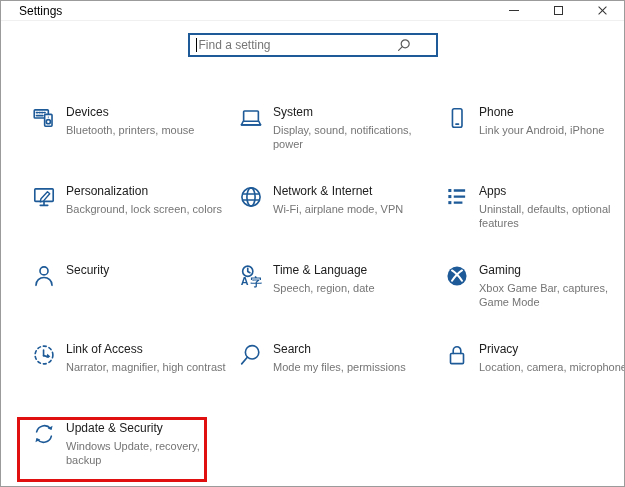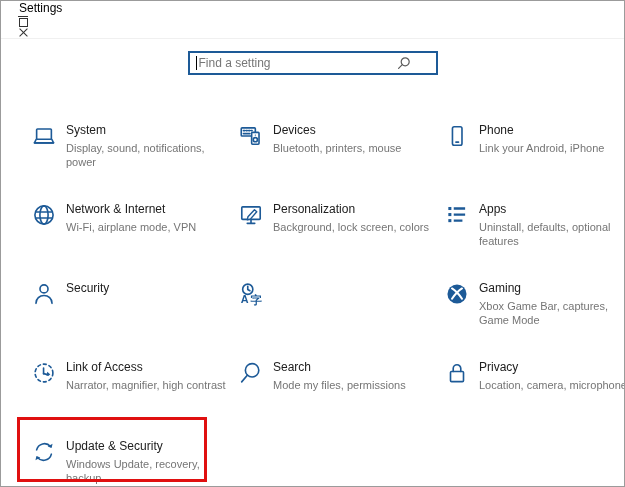--- a/index.html
+++ b/index.html
@@ -7,25 +7,24 @@
   body { font-family: "Liberation Sans", sans-serif; }
   .window {
     position: relative;
     width: 625px; height: 487px;
     background: #ffffff;
     border: 1px solid #9b9b9b;
     overflow: hidden;
   }
   
   .titlebar {
-    height: 38px;
-    display: flex; 
+    height: 20px;
+    display: flex; align-items: center;
     background: #ffffff;
     border-bottom: 1px solid #f0f0f0;
-    flex-direction: column;
   }
   .titlebar-title {
     font-size: 12px; color: #000000;
     padding-left: 18px;
     flex: 1;
   }
   .winbtn {
     width: 44px; height: 28px;
     display: flex; align-items: center; justify-content: center;
     cursor: default;
@@ -111,96 +110,96 @@
         </svg>
       </span>
     </div>
   </div>
 
   <div class="grid">
 
     <div class="tile">
       <span class="ticon">
         <svg viewBox="0 0 24 24">
+          <g class="icon-stroke">
+            <rect x="3" y="4.5" width="13" height="7.5" rx="0.8"></rect>
+            <path d="M5 7h8" stroke-dasharray="1.2 1.2"></path>
+            <path d="M5 9.8h6"></path>
+          </g>
+          <rect x="12.6" y="8.6" width="6.8" height="11" rx="0.8" fill="#ffffff" stroke="#1d5a97" stroke-width="1.5"></rect>
+          <circle cx="16" cy="15.4" r="1.9" class="icon-stroke"></circle>
+          <circle cx="16" cy="11.1" r="0.6" class="icon-fill"></circle>
+        </svg>
+      </span>
+      <span class="ttext">
+        <span class="tname">Devices</span>
+        <span class="tdesc">Bluetooth, printers, mouse</span>
+      </span>
+    </div>
+
+    <div class="tile">
+      <span class="ticon">
+        <svg viewBox="0 0 24 24">
             <g class="icon-stroke">
           <rect x="5.2" y="5.5" width="13.6" height="9.5" rx="0.8"></rect>
           <path d="M4.8 15l-1.6 3.3h17.6L19.2 15"></path>
           <path d="M3.2 18.3h17.6"></path>
         </g>
           </svg>
       </span>
       <span class="ttext">
         <span class="tname">System</span>
         <span class="tdesc">Display, sound, notifications, power</span>
       </span>
     </div>
 
     <div class="tile">
       <span class="ticon">
         <svg viewBox="0 0 24 24">
-          <g class="icon-stroke">
-            <rect x="3" y="4.5" width="13" height="7.5" rx="0.8"></rect>
-            <path d="M5 7h8" stroke-dasharray="1.2 1.2"></path>
-            <path d="M5 9.8h6"></path>
-          </g>
-          <rect x="12.6" y="8.6" width="6.8" height="11" rx="0.8" fill="#ffffff" stroke="#1d5a97" stroke-width="1.5"></rect>
-          <circle cx="16" cy="15.4" r="1.9" class="icon-stroke"></circle>
-          <circle cx="16" cy="11.1" r="0.6" class="icon-fill"></circle>
-        </svg>
-      </span>
-      <span class="ttext">
-        <span class="tname">Devices</span>
-        <span class="tdesc">Bluetooth, printers, mouse</span>
-      </span>
-    </div>
-
-    <div class="tile">
-      <span class="ticon">
-        <svg viewBox="0 0 24 24">
             <g class="icon-stroke">
           <rect x="7.8" y="3.5" width="8.8" height="17" rx="1.6"></rect>
           <path d="M11 17.7h2.4"></path>
         </g>
           </svg>
       </span>
       <span class="ttext">
         <span class="tname">Phone</span>
         <span class="tdesc">Link your Android, iPhone</span>
+      </span>
+    </div>
+
+    <div class="tile">
+      <span class="ticon">
+        <svg viewBox="0 0 24 24">
+          <g class="icon-stroke">
+            <rect x="3.5" y="4.5" width="17" height="11.5" rx="0.8"></rect>
+            <path d="M12 16v3.2M8.5 19.7h7"></path>
+          </g>
+          <path d="M9.2 13.6l6-6.4 2.1 1.8-5.7 6.6-3 .9z" fill="#ffffff" stroke="#1d5a97" stroke-width="1.3" stroke-linejoin="round"></path>
+        </svg>
+      </span>
+      <span class="ttext">
+        <span class="tname">Personalization</span>
+        <span class="tdesc">Background, lock screen, colors</span>
       </span>
     </div>
 
     <div class="tile">
       <span class="ticon">
         <svg viewBox="0 0 24 24">
             <g class="icon-stroke">
           <circle cx="12" cy="12" r="8.4"></circle>
           <ellipse cx="12" cy="12" rx="3.8" ry="8.4"></ellipse>
           <path d="M4.4 9.2h15.2M4.4 14.8h15.2"></path>
         </g>
           </svg>
       </span>
       <span class="ttext">
         <span class="tname">Network &amp; Internet</span>
         <span class="tdesc">Wi-Fi, airplane mode, VPN</span>
-      </span>
-    </div>
-
-    <div class="tile">
-      <span class="ticon">
-        <svg viewBox="0 0 24 24">
-          <g class="icon-stroke">
-            <rect x="3.5" y="4.5" width="17" height="11.5" rx="0.8"></rect>
-            <path d="M12 16v3.2M8.5 19.7h7"></path>
-          </g>
-          <path d="M9.2 13.6l6-6.4 2.1 1.8-5.7 6.6-3 .9z" fill="#ffffff" stroke="#1d5a97" stroke-width="1.3" stroke-linejoin="round"></path>
-        </svg>
-      </span>
-      <span class="ttext">
-        <span class="tname">Personalization</span>
-        <span class="tdesc">Background, lock screen, colors</span>
       </span>
     </div>
 
     <div class="tile">
       <span class="ticon">
         <svg viewBox="0 0 24 24">
           <g class="icon-fill">
             <rect x="4" y="4.6" width="2.8" height="2.8"></rect>
             <rect x="4" y="10.2" width="2.8" height="2.8"></rect>
             <rect x="4" y="15.8" width="2.8" height="2.8"></rect>
@@ -234,20 +233,24 @@
       <span class="ticon">
         <svg viewBox="0 0 24 24">
           <g class="icon-stroke">
             <circle cx="9" cy="7.6" r="4.7"></circle>
             <path d="M9 4.9v2.9l2 1.2"></path>
           </g>
           <text x="2.6" y="20.5" font-size="10" font-weight="bold" class="icon-text">A</text>
           <text x="11.5" y="21" font-size="10.5" font-weight="bold" class="icon-text">字</text>
         </svg>
       </span>
+      <span class="ttext">
+        <span class="tname">Time &amp; Language</span>
+        <span class="tdesc">Speech, region, date</span>
+      </span>
     </div>
 
     <div class="tile">
       <span class="ticon">
         <svg viewBox="0 0 24 24">
           <circle cx="12" cy="12" r="8.8" class="icon-fill"></circle>
           <g stroke="#ffffff" stroke-width="1.9" fill="none" stroke-linecap="round">
             <path d="M7.4 6.9c3 1.9 6 4.8 9.2 9.5"></path>
             <path d="M16.6 6.9c-3 1.9-6 4.8-9.2 9.5"></path>
           </g>

